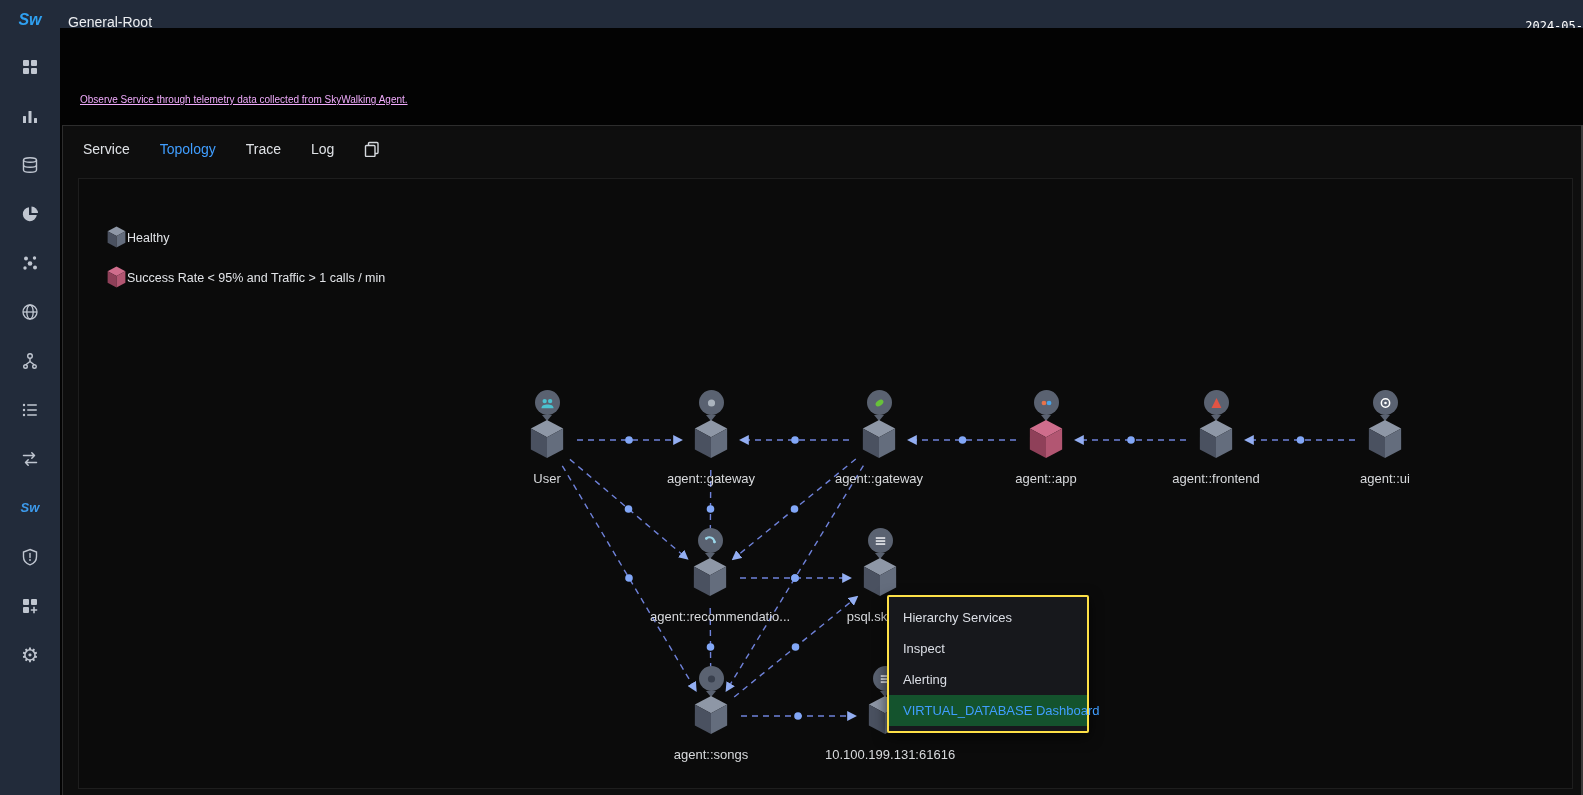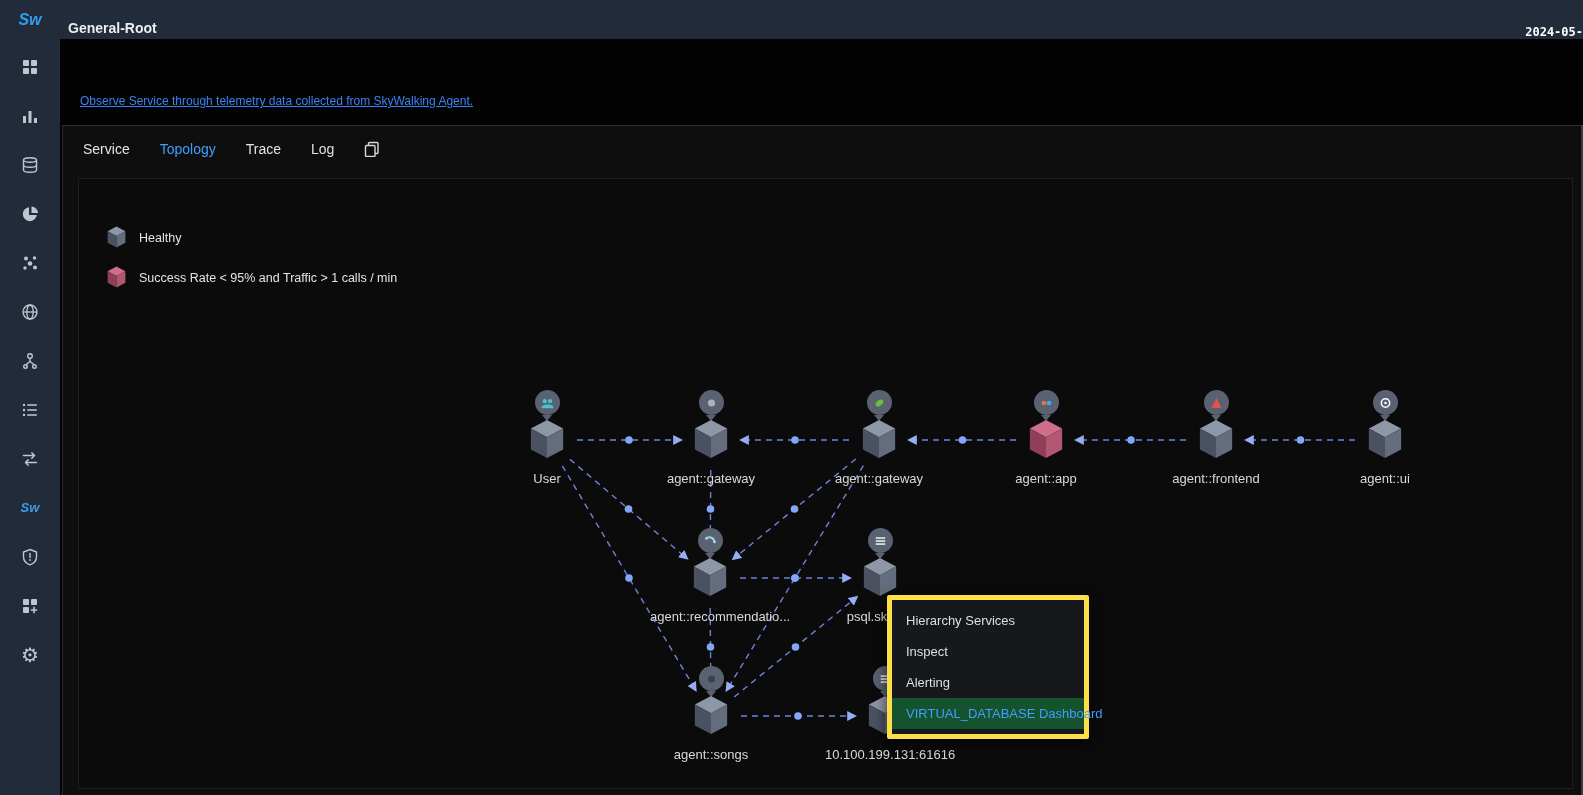--- a/index.html
+++ b/index.html
@@ -25,37 +25,36 @@
   .nav-item {
     width:60px; height:49px; display:flex; align-items:center; justify-content:center;
     cursor:pointer; opacity:.95;
   }
   .nav-item svg { display:block; }
   .sw-mini { color:#3ea0f5; font-weight:bold; font-style:italic; font-size:13px; }
   .gear-glyph { font-size:20px; color:#c9cfd9; line-height:1; }
 
   
   .topbar {
-    position:absolute; left:60px; top:0; width:1523px; height:39px;
+    position:absolute; left:60px; top:0; width:1523px; height:28px;
     background:#222b3a; display:flex; align-items:center; padding:16px 0 0 8px; z-index:15;
     overflow:hidden;
-    font-weight:bold;
   }
   .topbar .title { font-size:14px; color:#eceef1; }
   .topbar .datetime {
     margin-left:auto; font-family:"DejaVu Sans Mono", monospace;
     font-size:12px; color:#ffffff; white-space:nowrap;margin-top:8px;
   }
 
   
   .main { position:absolute; left:60px; top:40px; width:1523px; height:755px; background:#030303; }
 
   .banner-link {
     position:absolute; left:20px; top:54px; z-index:5;
-    font-size:12px; color:#3b82f6; cursor:pointer; white-space:nowrap;
+    font-size:10px; color:#f0abfc; cursor:pointer; white-space:nowrap;
   }
 
   .panel {
     position:absolute; left:2px; top:85px; right:0; bottom:0;
     border-top:1px solid #2d2d2d; border-left:1px solid #2d2d2d;
     background:#0e0e0e; z-index:1;
   }
   .tabs { display:flex; align-items:center; padding:15px 7px 0 20px; }
   .tabs-items { display:flex; gap:30px; align-items:center; }
   .tab { font-size:14px; color:#dfe2e6; cursor:pointer; }
@@ -69,39 +68,39 @@
 
   .right-edge { position:absolute; right:0; top:85px; bottom:0; width:2px; background:#3a3a3a; z-index:6; }
 
   
   .edges-layer { position:absolute; left:0; top:0; z-index:2; pointer-events:none; }
   .nodes-layer { position:absolute; left:0; top:0; width:1523px; height:755px; z-index:3; }
 
   .legend { position:absolute; left:46px; top:186px; z-index:4; }
   .legend-row { display:flex; align-items:center; height:23px; margin-bottom:17px; }
   .legend-cube { display:flex; }
-  .legend-label { margin-left:12px; font-size:12.5px; color:#e2e4e8; white-space:nowrap; }
+  .legend-label { margin-left:0; font-size:12.5px; color:#e2e4e8; white-space:nowrap; }
 
   .node { position:absolute; width:120px; text-align:center; cursor:pointer; }
   .badge {
     width:25px; height:25px; border-radius:50%; background:#5a6271;
     margin:0 auto; display:flex; align-items:center; justify-content:center;
   }
   .badge-tip {
     width:0; height:0; margin:0 auto;
     border-left:5px solid transparent; border-right:5px solid transparent;
     border-top:6px solid #5a6271;
   }
   .cube { margin-top:-2px; line-height:0; }
   .node-label { margin-top:10px; font-size:13px; color:#d8dadd; white-space:nowrap; }
 
   
   .context-menu {
     position:absolute; left:827px; top:555px; width:202px; z-index:10;
-    background:#17181c; border:5px solid #fde047; border-radius:2px;
+    background:#17181c; border:2px solid #fde047; border-radius:2px;
     padding:5px 0; box-shadow:0 4px 14px rgba(0,0,0,.65);
   }
   .menu-item {
     height:31px; line-height:31px; padding:0 14px;
     font-size:13px; color:#dcdfe6; cursor:pointer; white-space:nowrap;
   }
   .menu-item.active { color:#409eff; background:#14532d; }
 </style>
 </head>
 <body>

